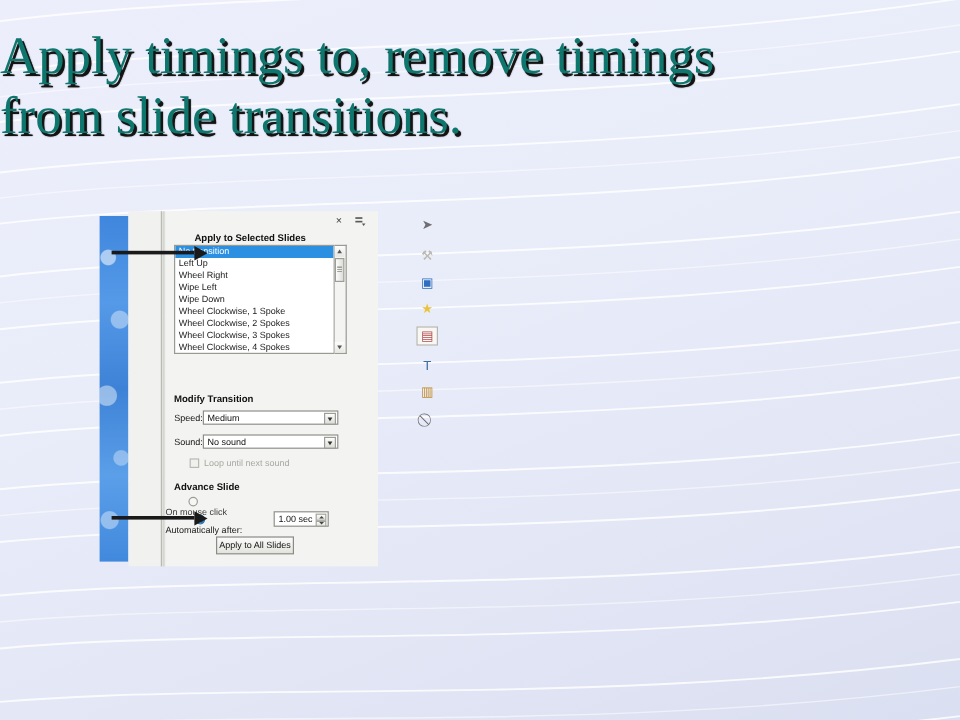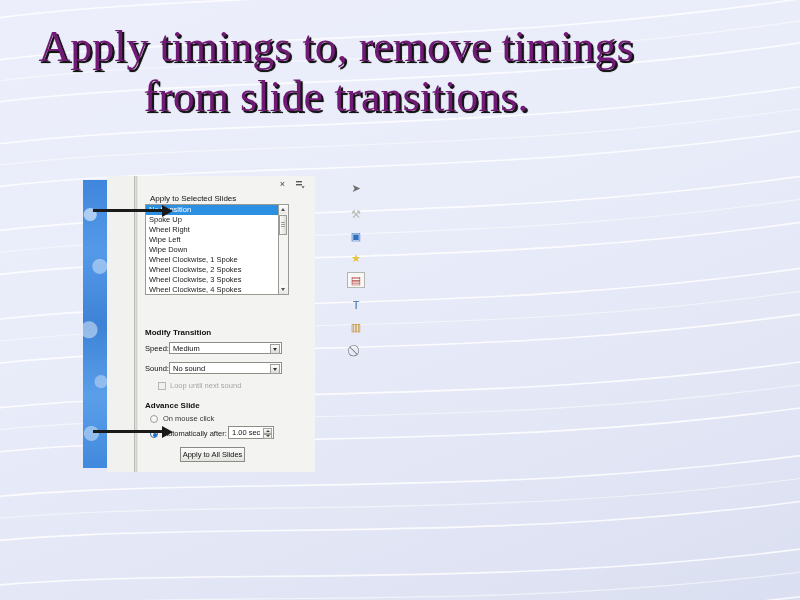--- a/index.html
+++ b/index.html
@@ -28,26 +28,26 @@
     letter-spacing:-4px;
     line-height:170px;
     white-space:nowrap;
     overflow:hidden;
     user-select:none;
   }
 
   
   #title-block {
     position:absolute; left:0; top:22px; width:672px;
-    text-align:center;
+    text-align:left;
     font-family:"Liberation Serif", serif;
     font-size:44px;
     line-height:50px;
     font-weight:normal;
-    color:#701a75;
+    color:#0f766e;
     text-shadow:2px 2px 0 #141414, 2px 2px 1px #141414;
     white-space:pre-line;
   }
 
   
   #shot {
     position:absolute;
     left:83px; top:176px;
     width:232px; height:296px;
   }
@@ -88,22 +88,22 @@
   }
   #close-icon {
     position:absolute; right:30px; top:4px;
     font-size:9px; color:#444; line-height:9px; cursor:pointer;
   }
   #pane-menu-icon {
     position:absolute; right:10px; top:4px;
     width:9px; height:9px;
   }
   #section-apply {
-    position:absolute; left:12px; top:18px;
-    font-size:8px; font-weight:normal; color:#111;
+    position:absolute; left:24px; top:18px;
+    font-size:8px; font-weight:bold; color:#111;
   }
 
   
   #transition-listbox {
     position:absolute; left:7px; top:28px;
     width:134px; height:91px;
     background:#ffffff;
     border:1px solid #9a9a95;
     overflow:hidden;
   }
@@ -196,23 +196,23 @@
     width:8px; height:8px; margin-right:4px;
     background:#f0f0ee; border:1px solid #b9b9b4;
   }
 
   
   #section-advance {
     position:absolute; left:7px; top:225px;
     font-size:8px; font-weight:bold; color:#111;
   }
   .radio-row {
-    position:absolute; left:12px;
-    display:flex; align-items:center;
-    font-size:7.5px; color:#1a1a1a;
+    position:absolute; left:0;
+    display:flex; align-items:center;
+    font-size:7.5px; color:#1a1a1a;flex-direction:column;
   }
   #row-mouse { top:238px; color:#3a3a38; }
   #row-auto  { top:253px; }
   .radio {
     width:8px; height:8px; border-radius:50%;
     border:1px solid #9c9c97; background:#f6f6f4;
     margin-right:5px; position:relative;
   }
   .radio.on { border-color:#2b6ea8; background:#ffffff; }
   .radio.on::after {
@@ -342,21 +342,21 @@
       <rect x="0" y="1" width="6" height="1.4" fill="#5a5a5a"></rect>
       <rect x="0" y="4" width="6" height="1.4" fill="#5a5a5a"></rect>
       <path d="M5.5 6.2 L8.6 6.2 L7.05 8.4 Z" fill="#5a5a5a"></path>
     </svg>
 
     <div id="section-apply">Apply to Selected Slides</div>
 
     <div id="transition-listbox">
       <ul id="transition-list">
           <li class="sel">No transition</li>
-          <li>Spoke Up</li>
+          <li>Left Up</li>
           <li>Wheel Right</li>
           <li>Wipe Left</li>
           <li>Wipe Down</li>
           <li>Wheel Clockwise, 1 Spoke</li>
           <li>Wheel Clockwise, 2 Spokes</li>
           <li>Wheel Clockwise, 3 Spokes</li>
           <li>Wheel Clockwise, 4 Spokes</li>
         </ul>
     </div>
 

